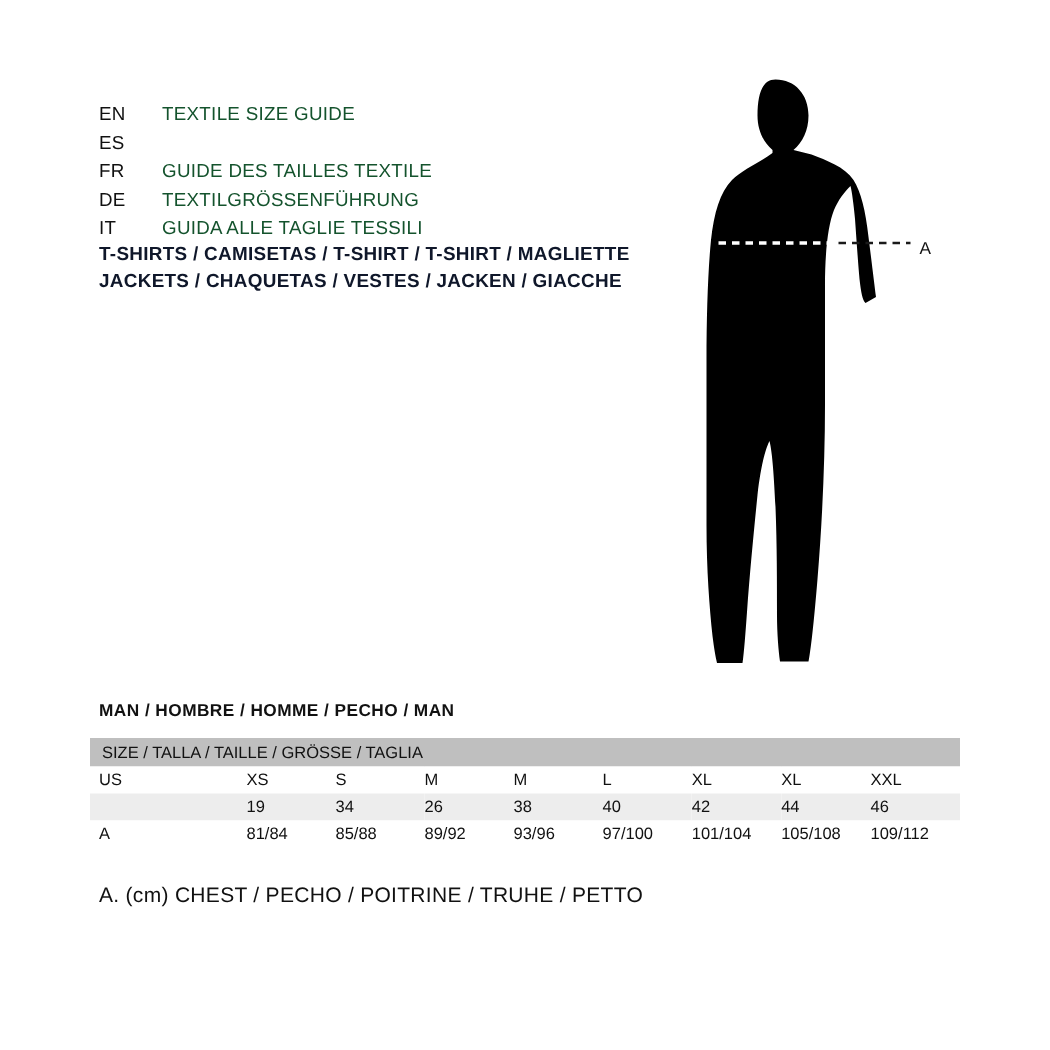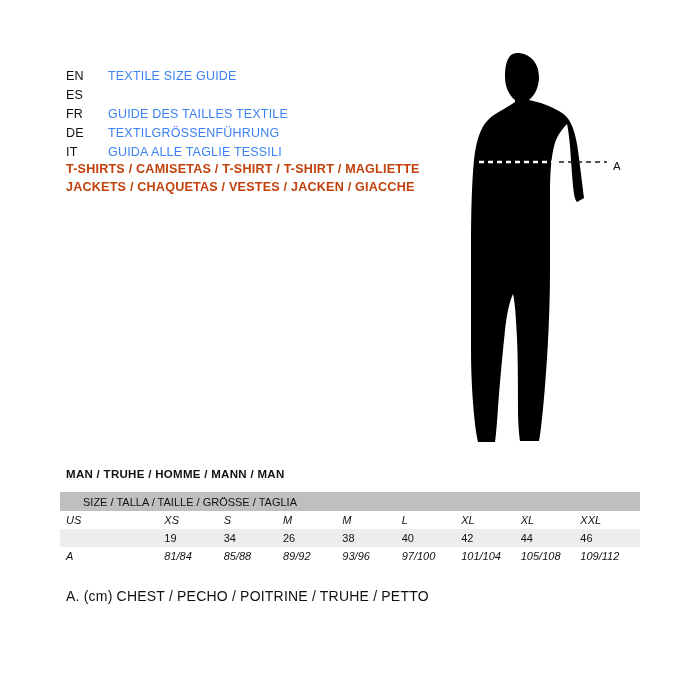--- a/index.html
+++ b/index.html
@@ -36,36 +36,36 @@
     letter-spacing: 0.2px;
   }
   .lang-code {
     width: 42px;
     flex: 0 0 42px;
     font-weight: 400;
     color: #111;
   }
   .lang-text {
     flex: 1;
-    color: #3b82f6;
+    color: #14532d;
   }
 
   
   .category-block {
     position: absolute;
     left: 66px;
     top: 160px;
     width: 420px;
   }
   .category-line {
     font-size: 12.6px;
     font-weight: bold;
     letter-spacing: 0.2px;
     line-height: 18px;
-    color: #c2410c;
+    color: #0f172a;
   }
 
   
   .figure-area {
     position: absolute;
     left: 455px;
     top: 50px;
     width: 230px;
     height: 400px;
   }
@@ -103,28 +103,27 @@
     padding: 0;
     height: 18px;
     text-align: left;
     font-weight: normal;
     vertical-align: middle;
   }
   .size-table .head-row td {
     background: #bfbfbf;
     font-size: 11px;
     height: 19px;
-    padding-left: 23px;
+    padding-left: 8px;
   }
   .size-table tr.band td {
     background: #ededed;
   }
   .size-table tr.plain td {
     background: #ffffff;
-    font-style: italic;
   }
   .size-table td.label-col {
     padding-left: 6px;
     width: 100px;
   }
   .size-table td.val {
     width: 60px;
   }
   .footnote {
     position: absolute;
@@ -203,21 +202,21 @@
                  L74,50
                  Z"></path>
       </g>
 
       <line x1="24" y1="112" x2="102" y2="112" stroke="#ffffff" stroke-width="2.4" stroke-dasharray="5,4"></line>
       <line x1="104" y1="112" x2="152" y2="112" stroke="#1a1a1a" stroke-width="1.6" stroke-dasharray="5,4"></line>
     </svg>
   </div>
   <div class="measure-label">A</div>
 
-  <div class="table-title">MAN / TRUHE / HOMME / MANN / MAN</div>
+  <div class="table-title">MAN / HOMBRE / HOMME / PECHO / MAN</div>
 
   <table class="size-table">
     <tbody>
       <tr class="head-row">
         <td colspan="9">SIZE / TALLA / TAILLE / GRÖSSE / TAGLIA</td>
       </tr>
       <tr class="plain">
         <td class="label-col">US</td>
         <td class="val">XS</td>
         <td class="val">S</td>

